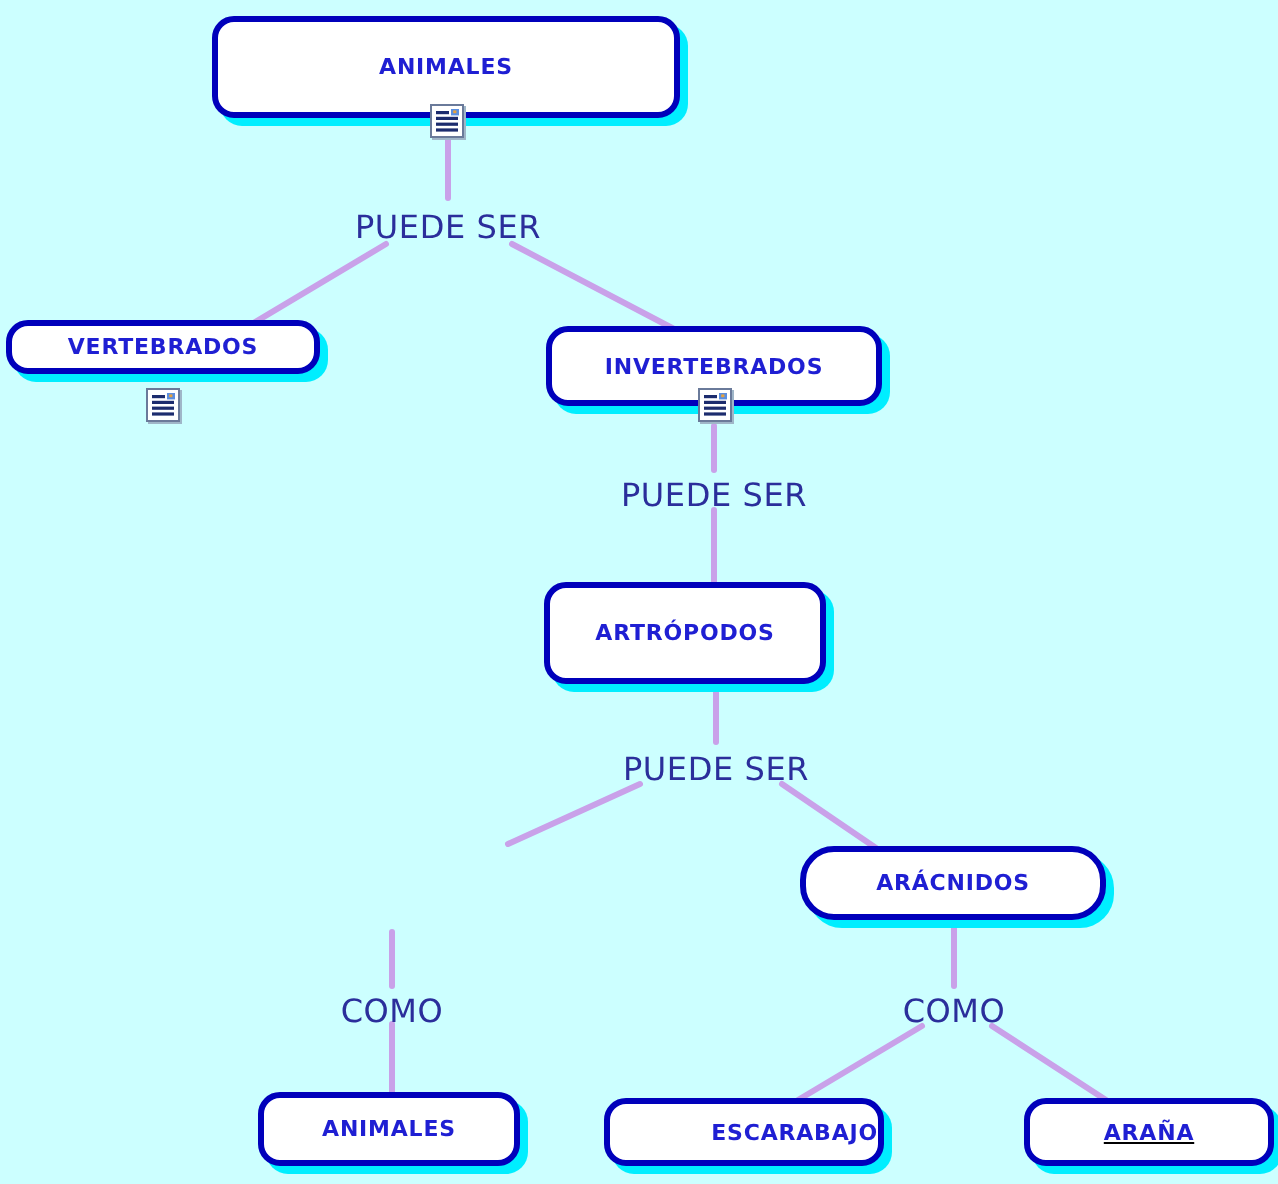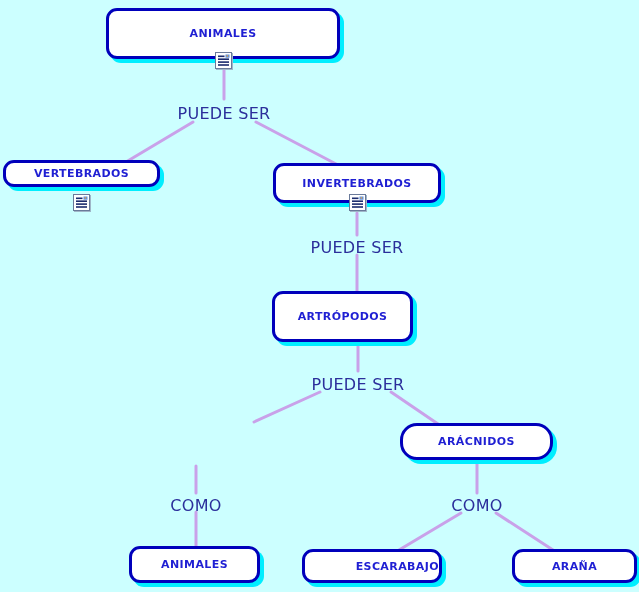--- a/index.html
+++ b/index.html
@@ -85,21 +85,21 @@
   </div>
 
   <div class="concept" style="left:129px;top:546px;width:131px;height:37px;">
     <span class="lbl">ANIMALES</span>
   </div>
 
   <div class="concept" style="left:302px;top:549px;width:140px;height:34px;justify-content:flex-end;">
     <span class="lbl">ESCARABAJO</span>
   </div>
 
-  <div class="concept" style="left:512px;top:549px;width:125px;height:34px;">
+  <div class="concept" style="left:512px;top:549px;width:125px;height:34px;text-decoration:underline;">
     <span class="lbl">ARAÑA</span>
   </div>
 
   <div class="res-icon" style="left:215px;top:52px;">
     <svg width="15" height="15" viewBox="0 0 15 15">
       <rect x="0" y="0" width="15" height="15" fill="#ffffff"></rect>
       <rect x="2" y="2.5" width="6.5" height="1.6" fill="#1c2c6e"></rect>
       <rect x="2" y="5.4" width="11" height="1.6" fill="#1c2c6e"></rect>
       <rect x="2" y="8.3" width="11" height="1.6" fill="#1c2c6e"></rect>
       <rect x="2" y="11.2" width="11" height="1.6" fill="#1c2c6e"></rect>

